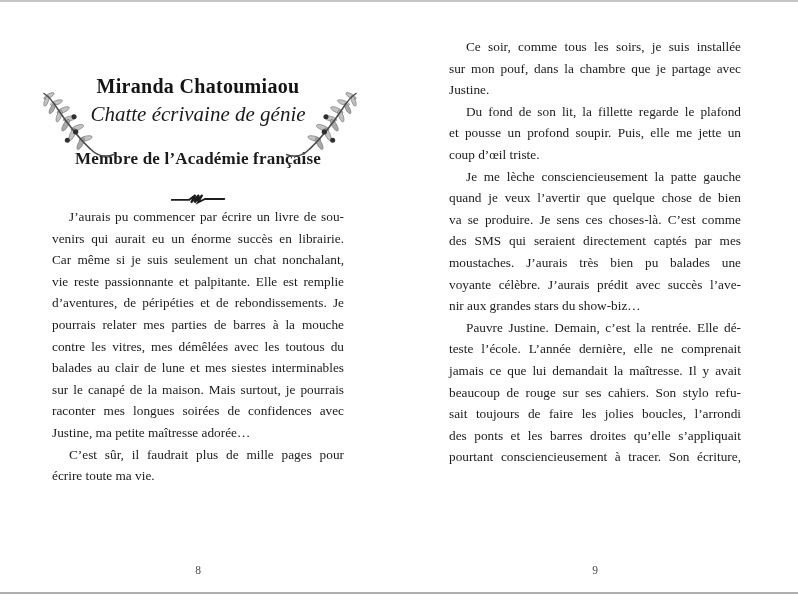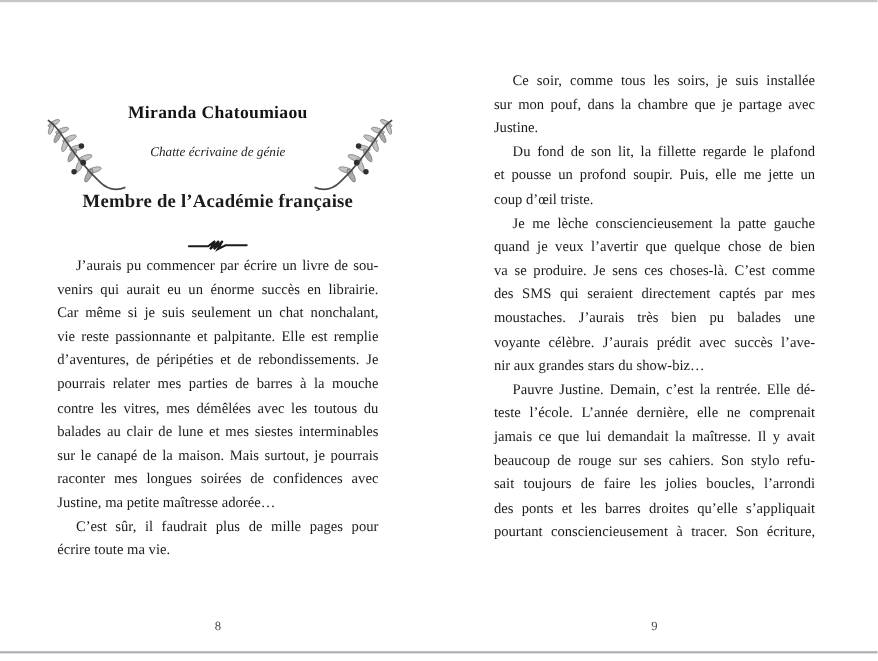--- a/index.html
+++ b/index.html
@@ -15,42 +15,42 @@
   .edge.top { top: 0; height: 2px; background: #c6c6c6; }
   .edge.bottom { top: 592px; height: 2px; background: #aeaeb4; }
 
   .page { position: absolute; top: 0; width: 292px; height: 601px; }
   .page.left  { left: 52px; }
   .page.right { left: 449px; }
 
   
   .chap-header { position: relative; text-align: center; }
   .title {
-    margin: 16px; padding-top: 75px;
-    font-size: 16px; font-weight: bold; line-height: 23px;
+    margin: 0; padding-top: 75px;
+    font-size: 20px; font-weight: bold; line-height: 23px;
     letter-spacing: 0.3px; color: #141414;
   }
   .subtitle {
     margin-top: 8px; font-style: italic;
-    font-size: 12px; line-height: 17px;
+    font-size: 21px; line-height: 17px;
   }
   .affiliation {
     margin-top: 28px; font-weight: bold;
     font-size: 17px; line-height: 15px; letter-spacing: 0.2px;
   }
   .orn { position: absolute; width: 80px; height: 86px; top: 83px; }
   .orn-l { left: -18px; }
   .orn-r { right: -22px; transform: scaleX(-1); }
   .orn svg { width: 100%; height: 100%; }
 
   .divider { display: block; margin: 26px auto 0; width: 58px; height: 14px; }
 
   
   .body-text { }
-  .page.right .body-text { margin-top: 0; padding-top: 62px; }
+  .page.right .body-text { margin-top: 0; padding-top: 36px; }
   .line {
     height: 21.6px; line-height: 21.6px;
     font-size: 13.3px;
     text-align: justify; text-align-last: justify;
     white-space: nowrap;
   }
   .line.end { text-align-last: left; white-space: normal; }
   .line.indent { text-indent: 17px; }
 
   .pageno {

